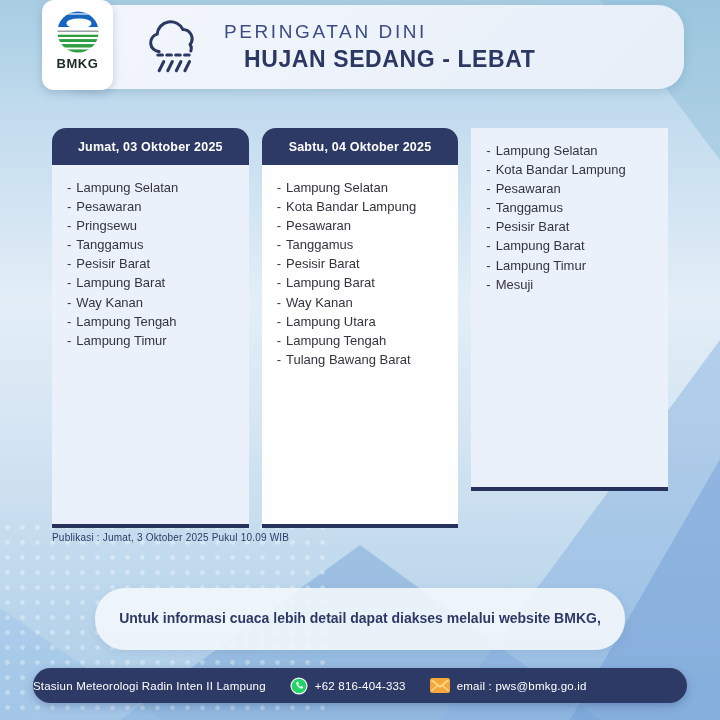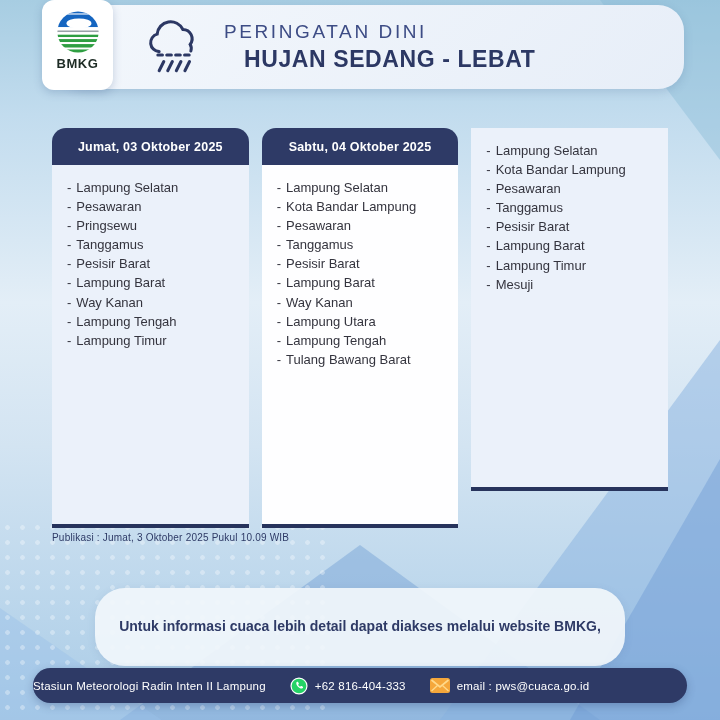--- a/index.html
+++ b/index.html
@@ -52,21 +52,21 @@
     padding:15px 12px 0 15px;box-sizing:content-box;
   }
   .column:nth-child(2) .col-body{background:#fefeff;}
   .region-list{list-style:none;margin:0;padding:0;}
   .region-item{font-size:13px;color:#34343e;font-weight:500;line-height:1.2;margin-bottom:3.5px;display:flex;}
   .dash{margin-right:5px;}
   
   .publication{position:absolute;left:52px;top:532px;font-size:10px;color:#2e3a66;font-weight:500;letter-spacing:.2px;}
   
   .info-box{
-    position:absolute;left:95px;top:588px;width:530px;height:78px;border-radius:30px;
+    position:absolute;left:95px;top:588px;width:530px;height:62px;border-radius:30px;
     background:rgba(241,246,251,.92);
     display:flex;flex-direction:column;align-items:center;justify-content:center;
     color:#2e3a66;font-weight:700;font-size:14px;line-height:1.55;text-align:center;
     box-shadow:0 2px 8px rgba(70,100,150,.12);
   }
   
   .footer-bar{
     position:absolute;left:33px;top:668px;width:654px;height:35px;border-radius:18px;background:#2e3a66;
     display:flex;align-items:center;justify-content:flex-start;gap:24px;
     color:#ffffff;font-size:11.5px;font-weight:500;letter-spacing:.2px;
@@ -288,17 +288,17 @@
     </span>
     <span class="footer-item">
       <span>
         <svg width="20" height="15" viewBox="0 0 20 15">
           <rect x="0" y="0" width="20" height="15" rx="2.5" fill="#f5a73b"></rect>
           <polyline points="1.5,2 10,9 18.5,2" fill="none" stroke="#ffd98a" stroke-width="1.7"></polyline>
           <polyline points="1.5,13 7.5,7.5" fill="none" stroke="#ffd98a" stroke-width="1.3"></polyline>
           <polyline points="18.5,13 12.5,7.5" fill="none" stroke="#ffd98a" stroke-width="1.3"></polyline>
         </svg>
       </span>
-      <span>email : pws@cuaca.go.id</span>
+      <span>email : pws@bmkg.go.id</span>
     </span>
   </div>
 
 </div>
 
 </body></html>

